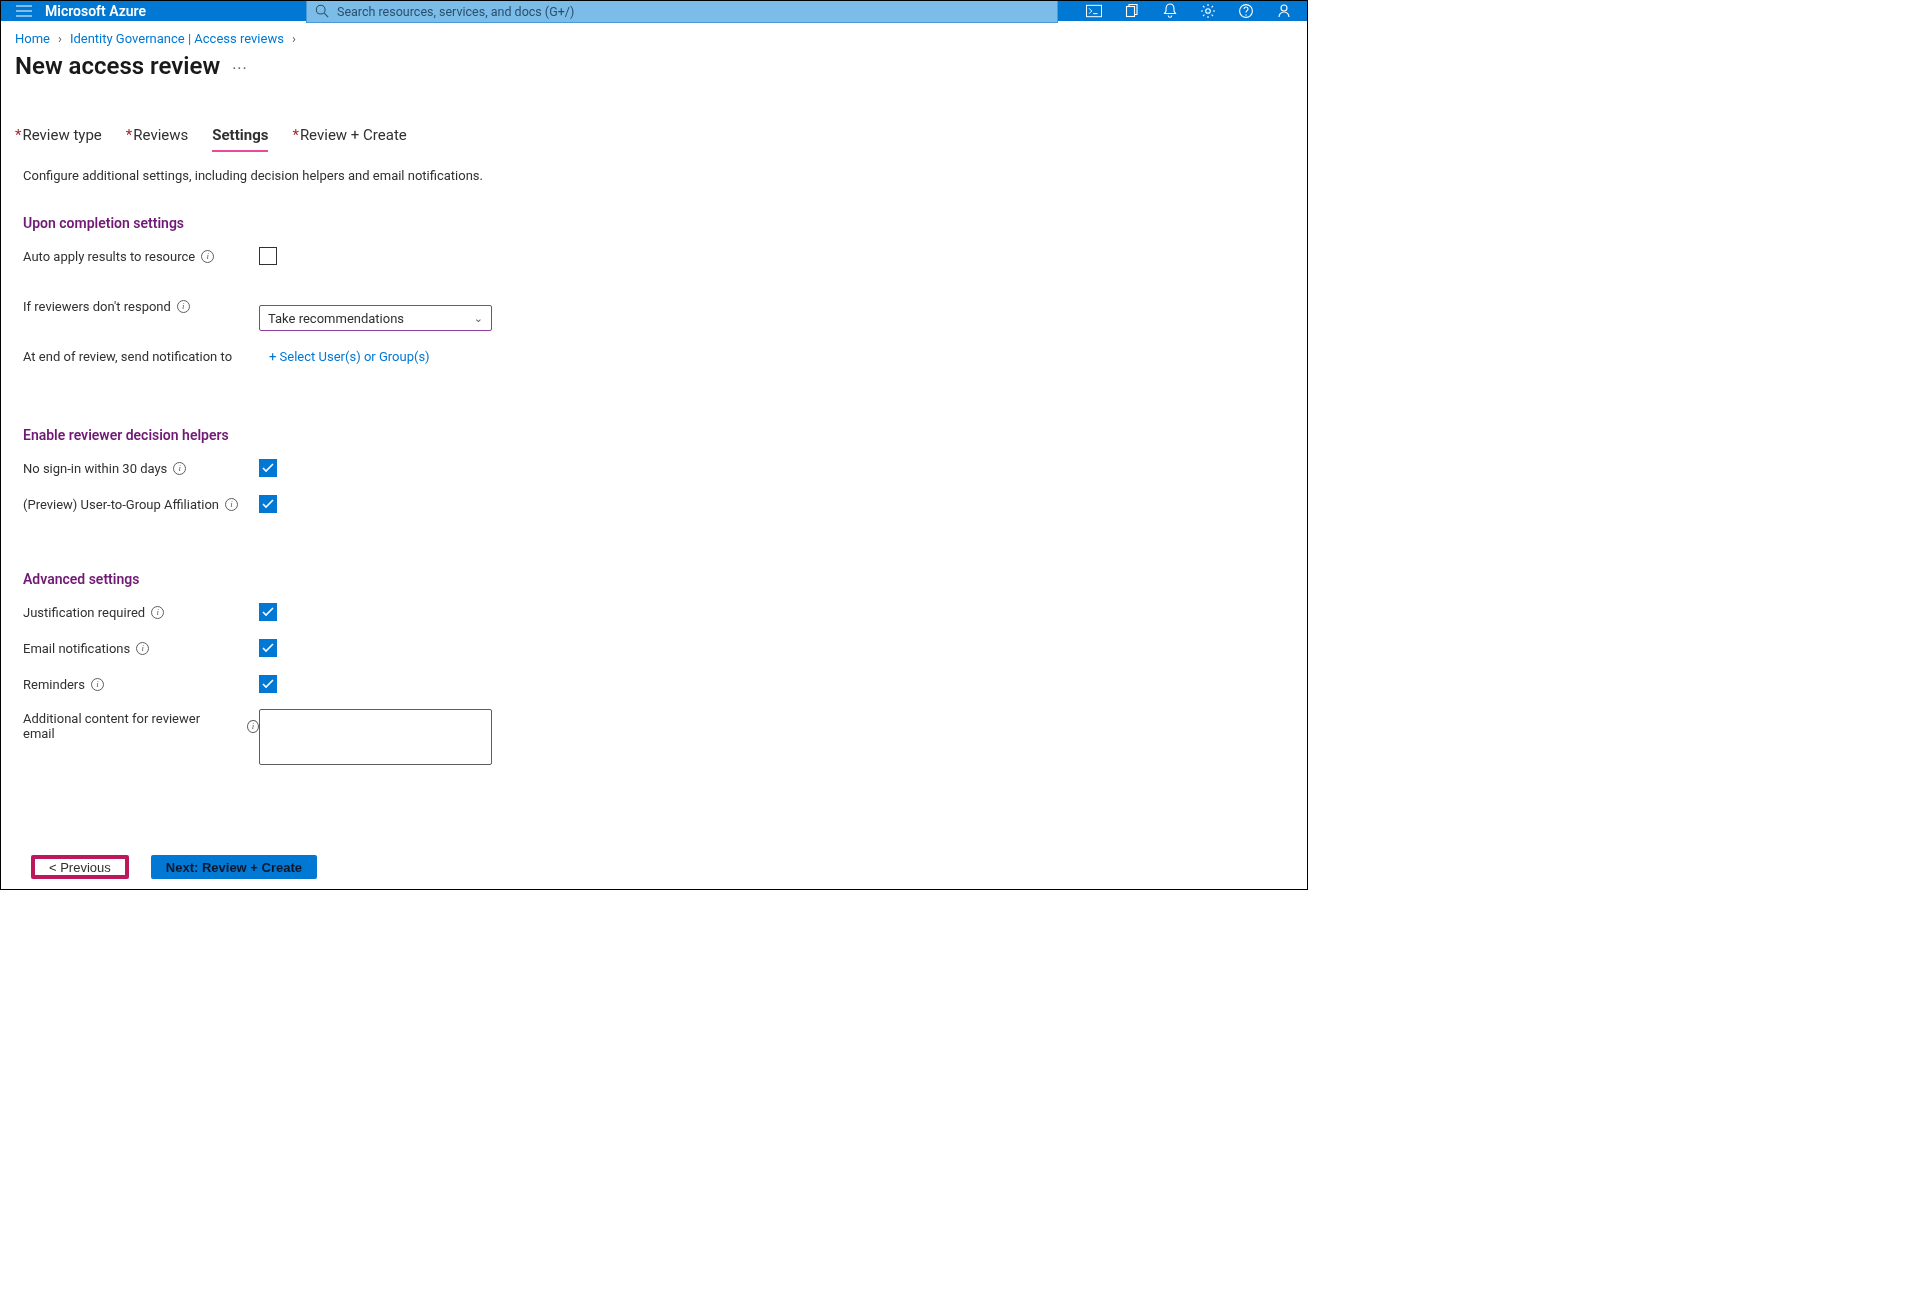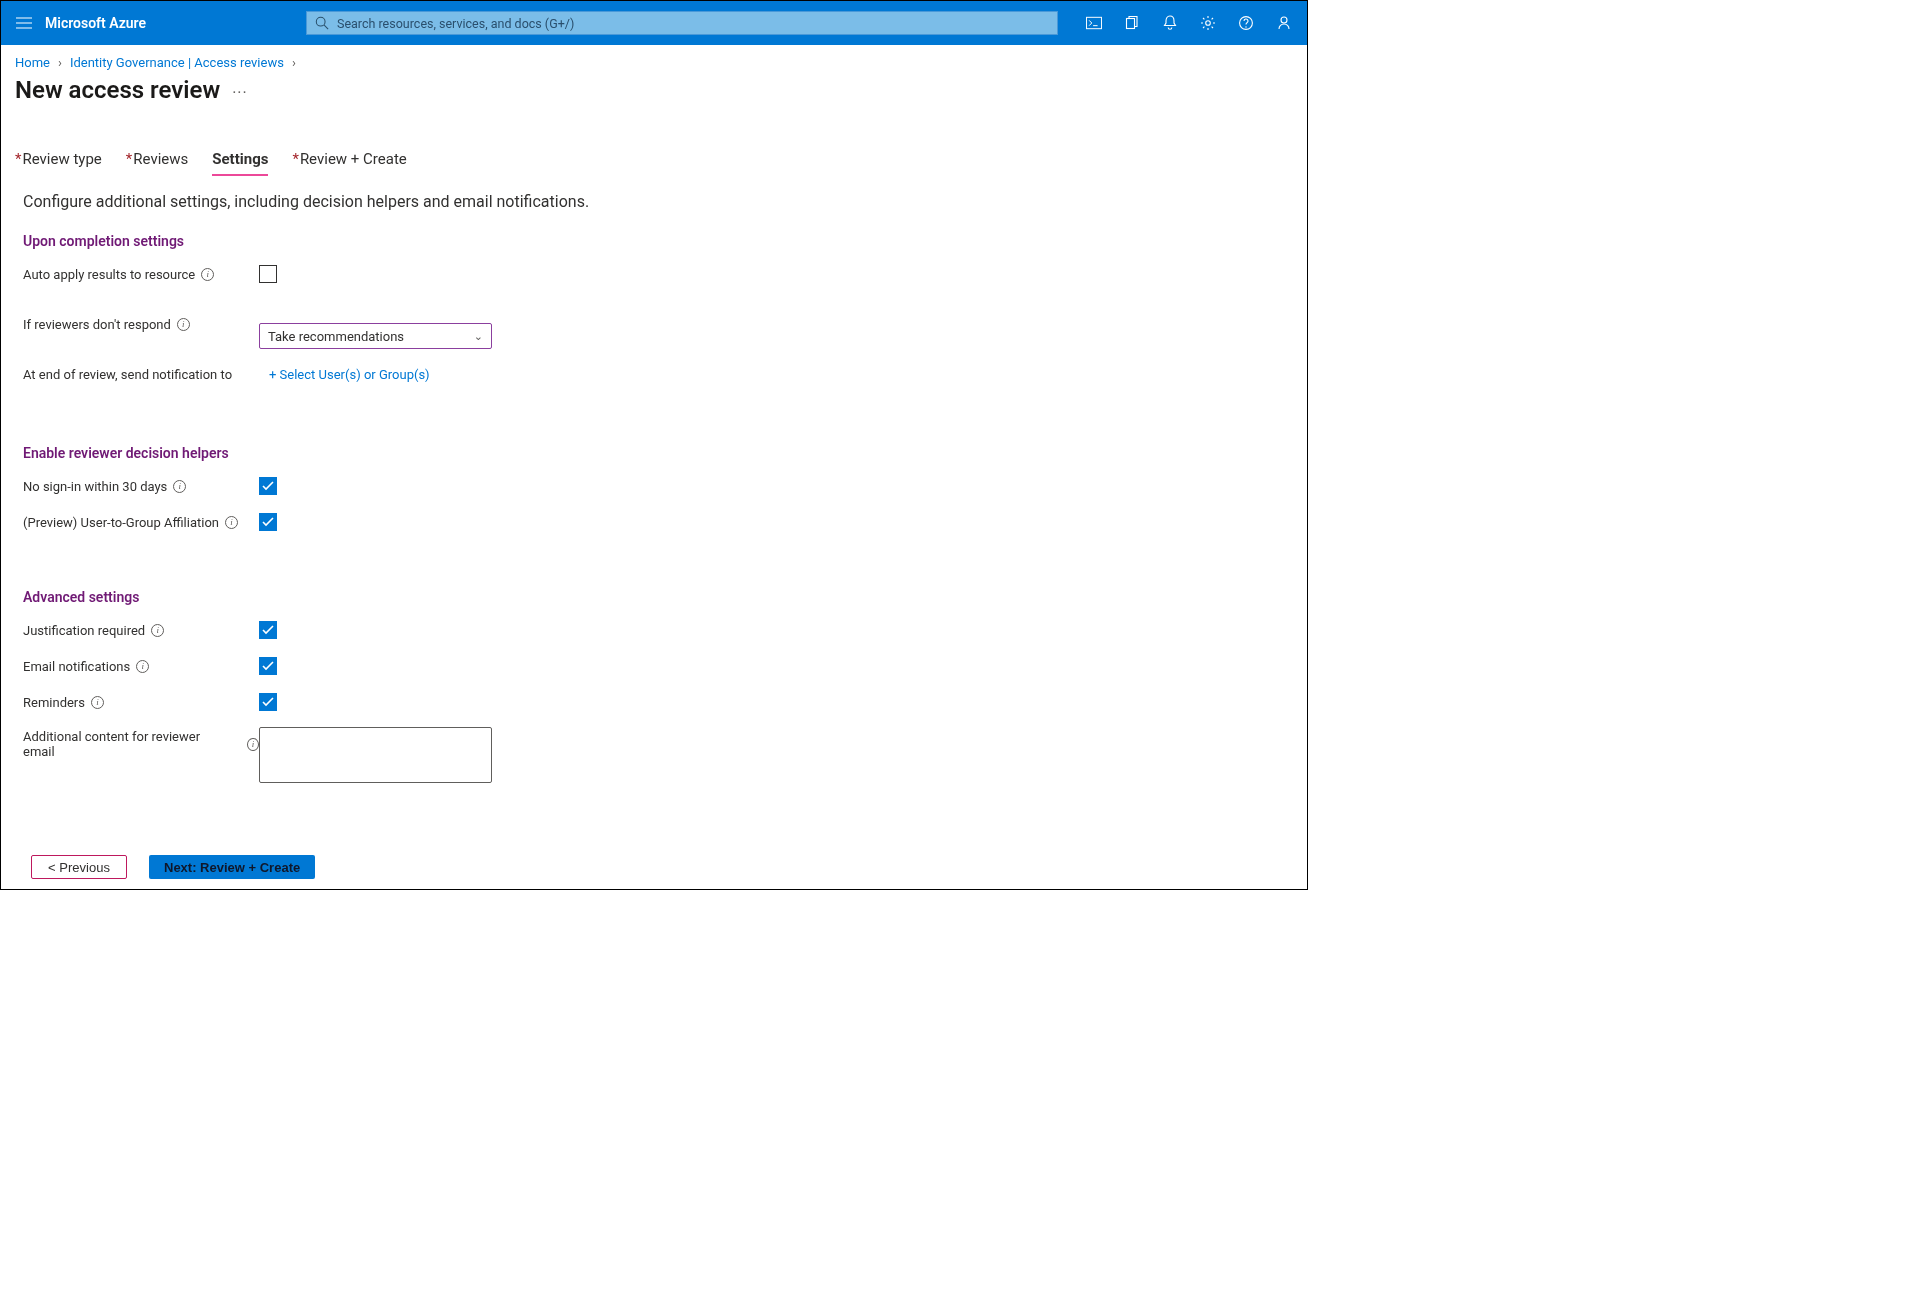--- a/index.html
+++ b/index.html
@@ -12,21 +12,21 @@
     border: 1px solid #000;
     width: 1308px;
     height: 890px;
     position: relative;
     overflow: hidden;
   }
 
   
   .topbar {
     background: #0078d4;
-    height: 44px;
+    height: 20px;
     display: flex;
     align-items: center;
     padding: 8px 4px;
   }
   .hamburger {
     width: 38px; height: 32px;
     display:flex; align-items:center; justify-content:center;
     color:#fff; cursor:pointer;
   }
   .brand {
@@ -115,21 +115,21 @@
     font-weight:700;
     border-bottom: 2px solid #ec4899;
   }
 
   
   .content {
     padding: 16px 22px 0 22px;
     font-size: 13px;
     color:#323130;
   }
-  .desc { margin-bottom: 22px; font-size:16px; color:#323130; }
+  .desc { margin-bottom: 32px; font-size:13px; color:#323130; }
 
   .section-h {
     font-weight:600;
     font-size:14px;
     margin: 18px 0 14px 0;
     color:#701a75;
   }
 
   .field-row {
     display:flex;
@@ -231,21 +231,21 @@
     font-size:13px;
     border-radius:2px;
     cursor:pointer;
     display:inline-flex;
     align-items:center;
     justify-content:center;
     border:1px solid transparent;
   }
   .btn.secondary {
     background:#fff;
-    border:1px solid #be185d;
+    border:4px solid #be185d;
     color:#323130;
     min-width:96px;
   }
   .btn.primary {
     background:#0078d4;
     color:#0f172a;
     font-weight:600;
     min-width:160px;
   }
 </style>

